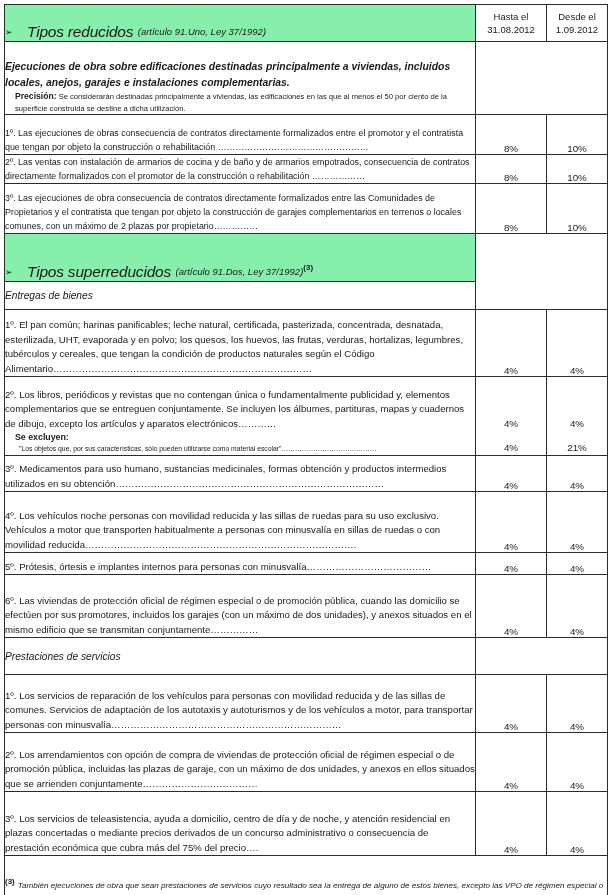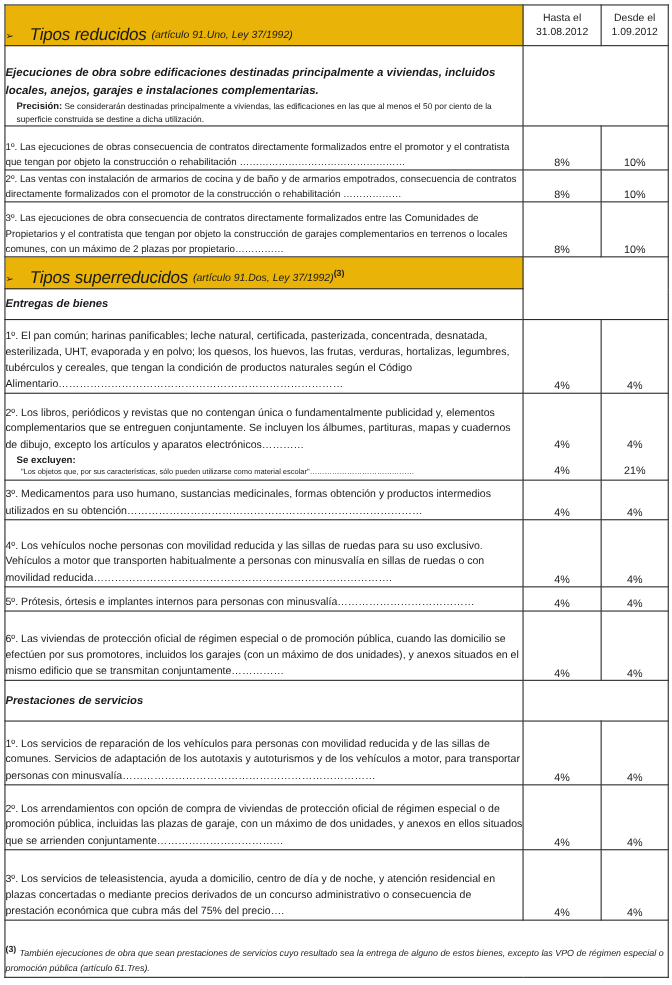--- a/index.html
+++ b/index.html
@@ -5,35 +5,35 @@
   html, body { margin: 0; padding: 0; background: #ffffff; }
   body { width: 611px; height: 895px; position: relative; overflow: hidden;
          font-family: "Liberation Sans", sans-serif; color: #1a1a1a; }
   table.vat { position: absolute; left: 4px; top: 4px; width: 603px;
               border-collapse: collapse; table-layout: fixed; }
   table.vat td { border: 1px solid #2b2b2b; vertical-align: bottom; padding: 0; }
   col.c-desc { width: 471px; }
   col.c-a { width: 71px; }
   col.c-b { width: 61px; }
   .hdr td { height: 36px; margin-left: 12px; }
-  .sec { background: #eab308; }
+  .sec { background: #86efac; }
   .sec-title { padding: 0 6px 0 8px; height: 100%; vertical-align: middle; }
   .arrow { display: inline-block; font-size: 9px; width: 22px; vertical-align: middle; }
   .sec-main { font-style: italic; font-size: 15.5px; letter-spacing: -0.2px; vertical-align: middle; }
   .sec-sub { font-style: italic; font-size: 9.5px; vertical-align: middle; }
   .sup { font-size: 8px; font-weight: bold; vertical-align: super; font-style: normal; }
   .date { text-align: center; font-size: 9.5px; line-height: 13px; vertical-align: middle !important; }
   td.desc { padding: 3px 6px 3px 6px; font-size: 9.6px; line-height: 14.4px; vertical-align: top; }
   td.desc.sm { font-size: 8.9px; line-height: 14px; }
   td.rate { text-align: center; font-size: 9.8px; padding-bottom: 4px; }
   td.empty { background: #fff; }
   .intro-title { font-weight: bold; font-style: italic; font-size: 10.4px; line-height: 15.5px; }
   .precision { padding-left: 10px; font-size: 7.6px; line-height: 11.5px; margin-top: 1px; }
   .precision b { font-size: 8.6px; }
-  .subhead { font-weight: bold; font-style: italic; font-size: 10.2px; padding: 0 6px; vertical-align: middle !important; }
+  .subhead { font-weight: normal; font-style: italic; font-size: 10.2px; padding: 0 6px; vertical-align: middle !important; }
   .excl-label { font-weight: bold; font-size: 8.8px; padding-left: 10px; line-height: 12px; }
   .excl-text { font-size: 6.8px; padding-left: 14px; line-height: 12px; }
   .rate-stack { display: flex; flex-direction: column; justify-content: flex-end; }
   .rate-stack span { display: block; line-height: 14px; }
   .rate-stack .gap { height: 10px; }
   .foot td { padding: 6px 8px 8px 8px; font-size: 8.1px; line-height: 14px; vertical-align: top; }
   .foot .fnum { font-weight: bold; font-size: 8px; vertical-align: super; margin-right: 3px; }
   .foot .ftxt { font-style: italic; }
 </style>
 </head>
@@ -79,21 +79,21 @@
     <td class="desc sm">2º. Las ventas con instalación de armarios de cocina y de baño y de armarios empotrados, consecuencia de contratos directamente formalizados con el promotor de la construcción o rehabilitación ………………</td>
     <td class="rate">8%</td>
     <td class="rate">10%</td>
   </tr>
   <tr style="height:50px">
     <td class="desc sm">3º. Las ejecuciones de obra consecuencia de contratos directamente formalizados entre las Comunidades de Propietarios y el contratista que tengan por objeto la construcción de garajes complementarios en terrenos o locales comunes, con un máximo de 2 plazas por propietario……………</td>
     <td class="rate">8%</td>
     <td class="rate">10%</td>
   </tr>
 
-  <tr style="height:29px">
+  <tr style="height:48px">
     <td class="sec sec-title">
       <span class="arrow">➢</span><span class="sec-main">Tipos superreducidos</span>
       <span class="sec-sub">(artículo 91.Dos, Ley 37/1992)</span><span class="sup">(3)</span>
     </td>
     <td class="empty" colspan="2" rowspan="2"></td>
   </tr>
   <tr style="height:28px">
     <td class="subhead">Entregas de bienes</td>
   </tr>
 

